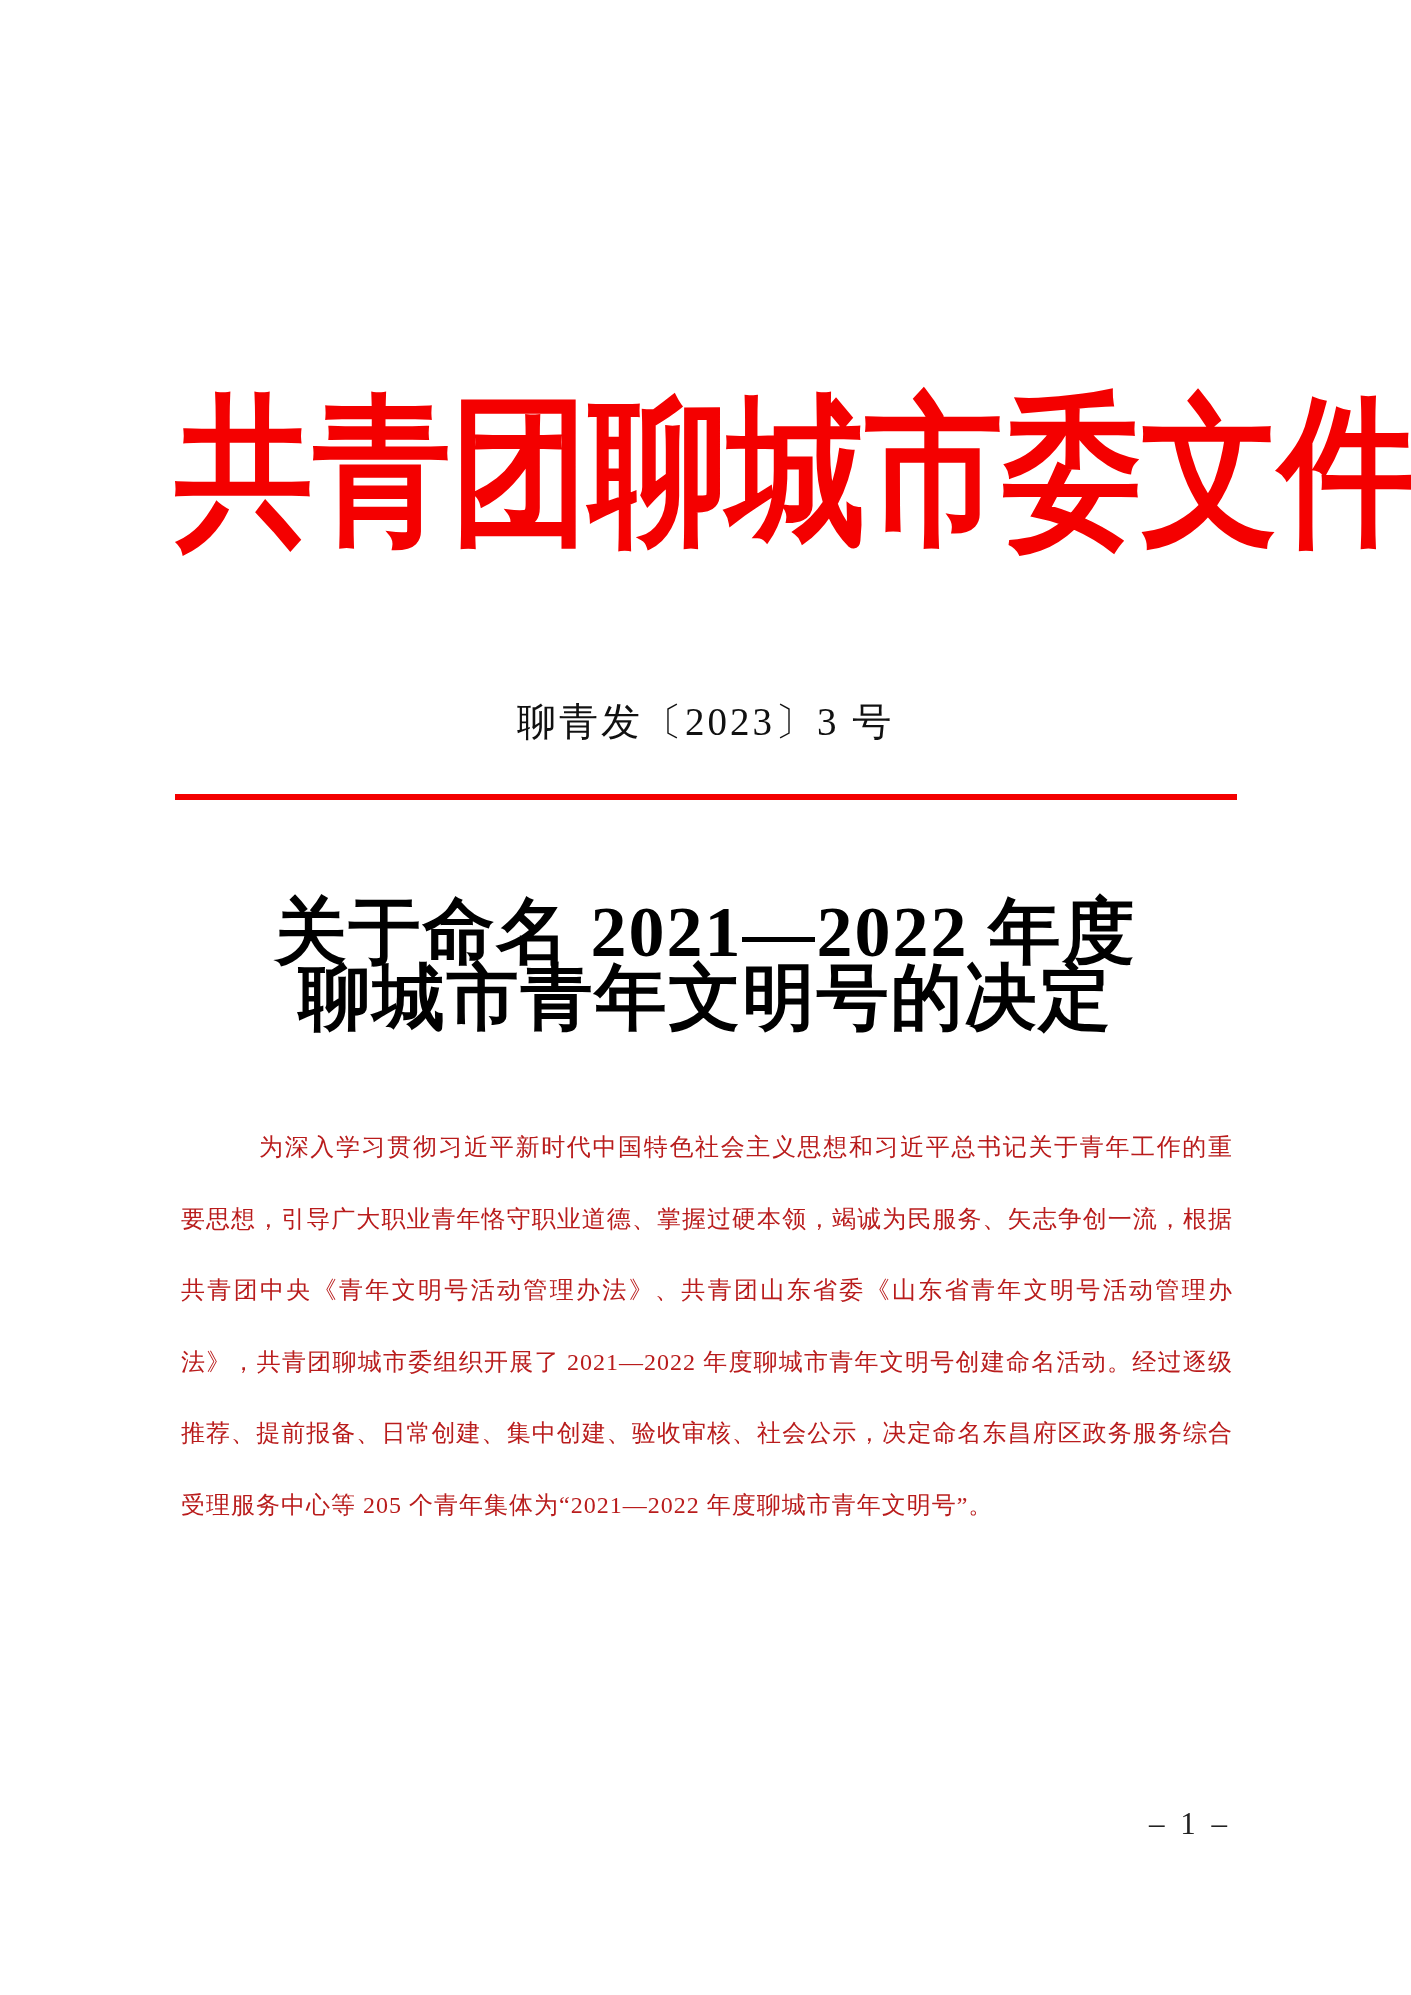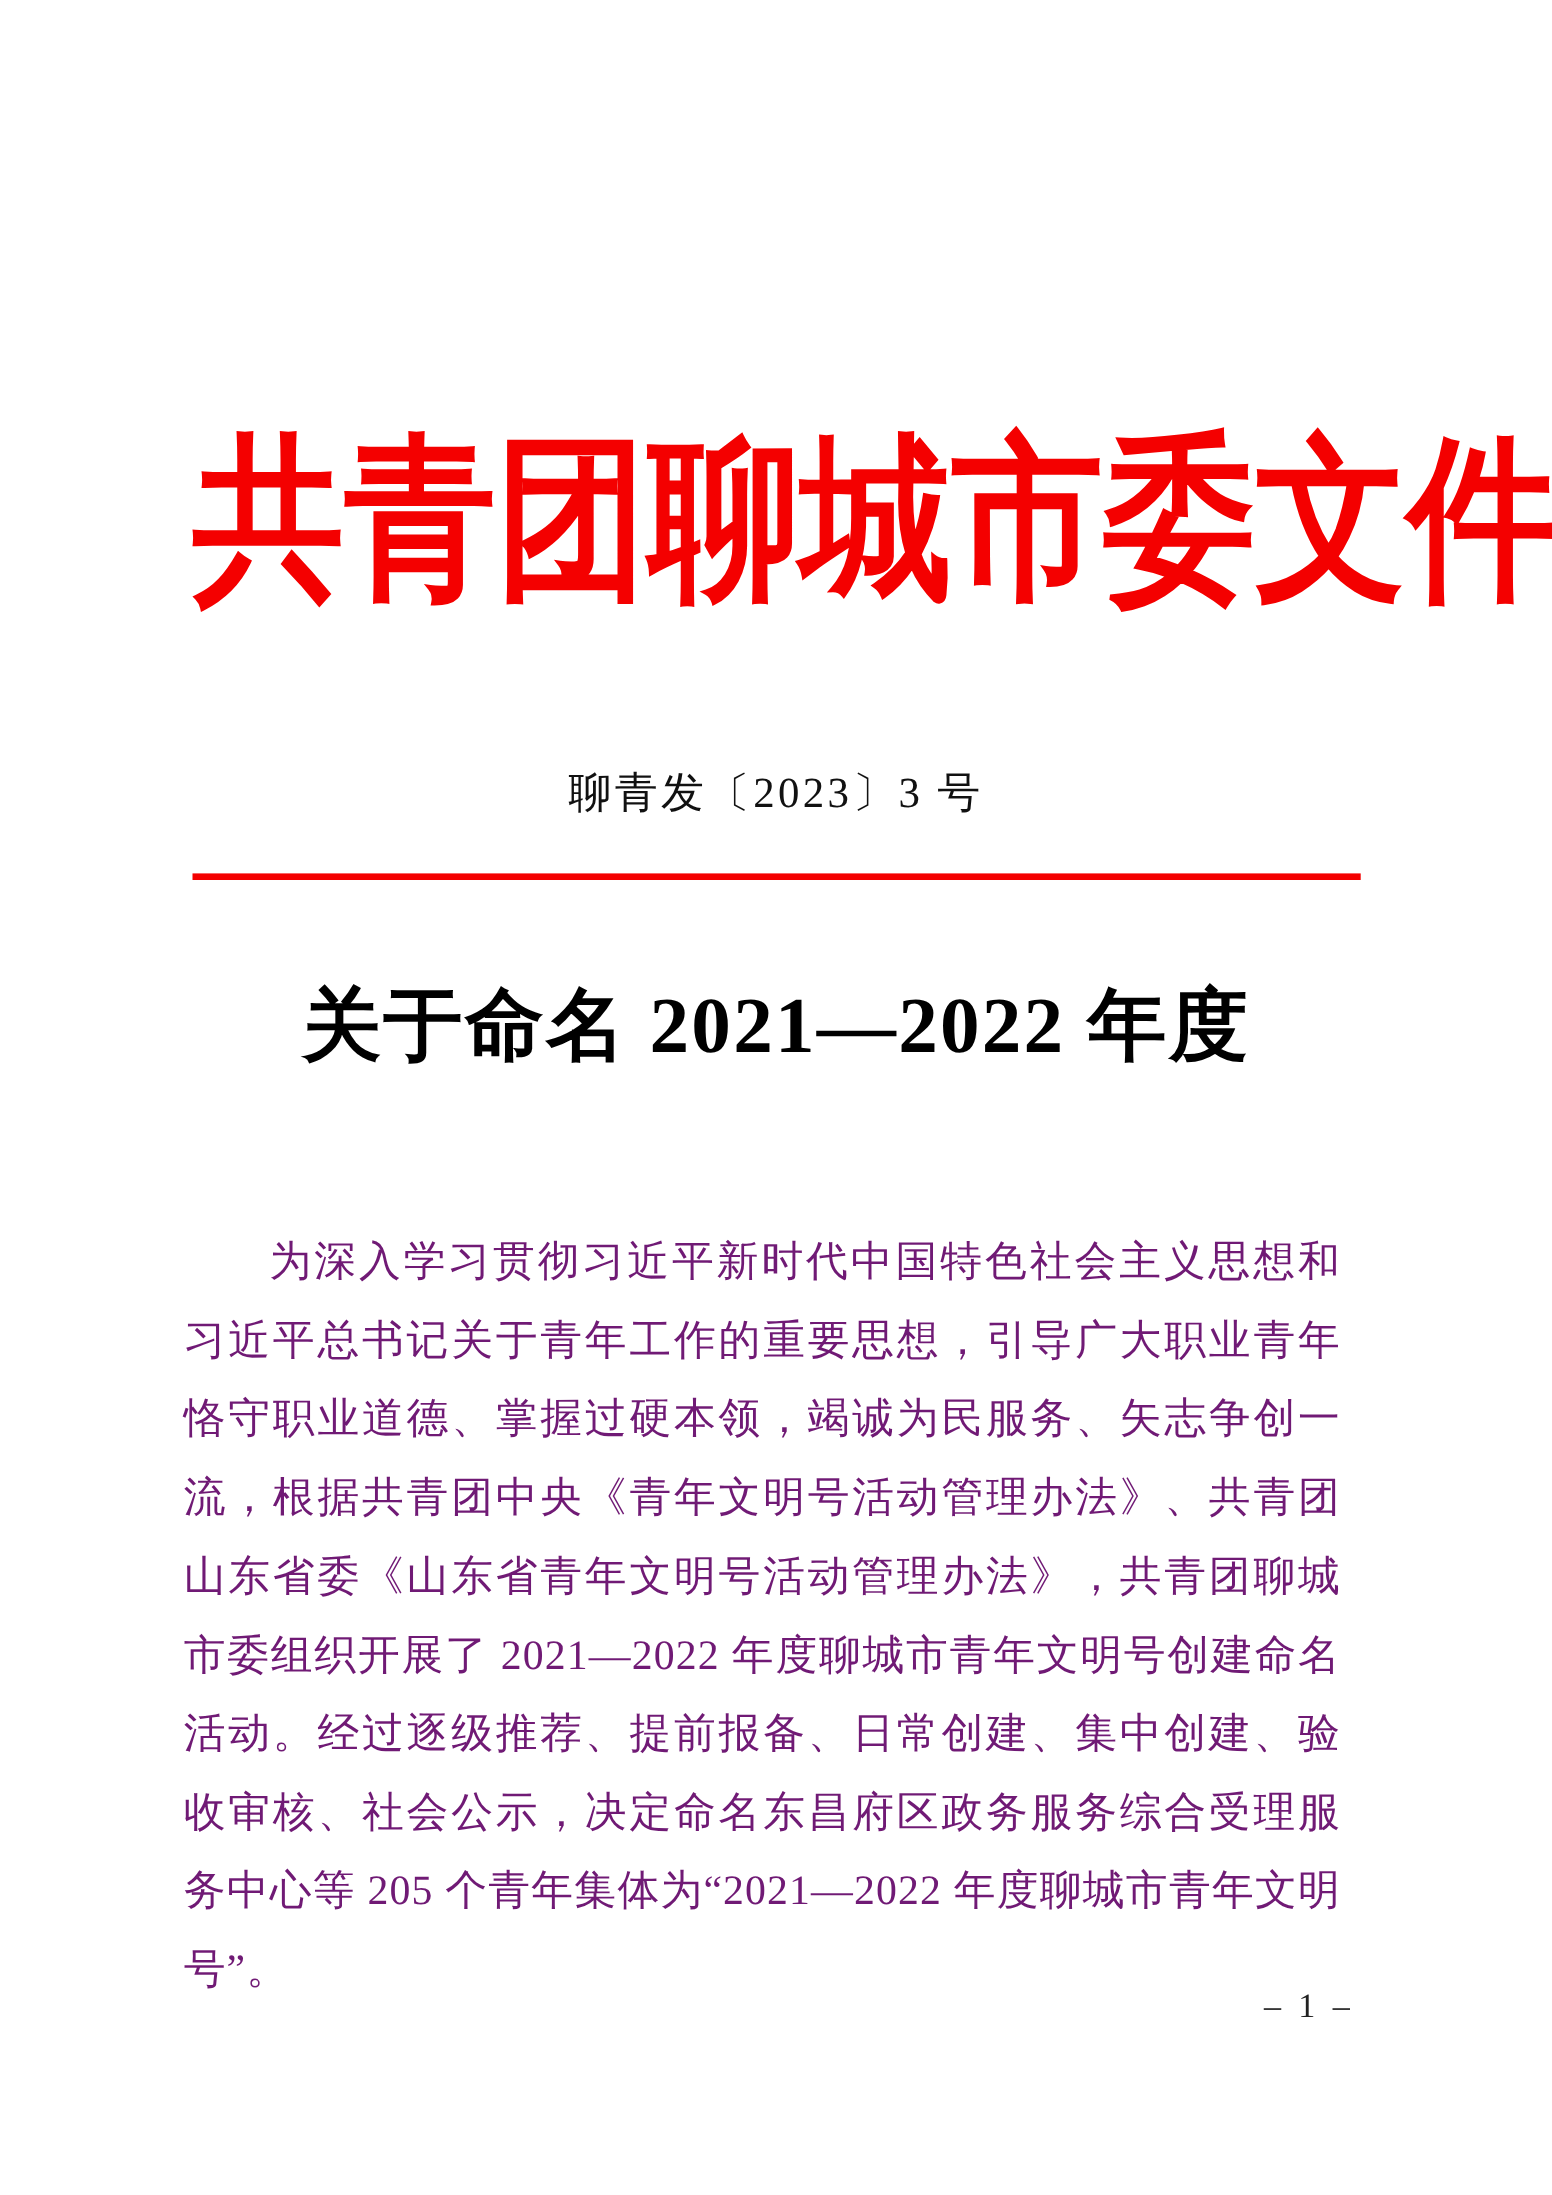--- a/index.html
+++ b/index.html
@@ -61,28 +61,28 @@
     text-align: center;
     font-weight: bold;
     font-size: 72px;
     line-height: 66px;
     letter-spacing: 2px;
     color: #000;
   }
   .body-text {
     position: absolute;
     top: 1112px;
-    left: 167px;
+    left: 181px;
     width: 1052px;
-    font-size: 38px;
+    font-size: 24px;
     line-height: 71.5px;
     letter-spacing: 1px;
     text-align: justify;
     text-indent: 78px;
-    color: #701a75;
+    color: #b91c1c;
   }
   .page-number {
     position: absolute;
     top: 1806px;
     left: 1125px;
     width: 130px;
     text-align: center;
     font-size: 31px;
     line-height: 36px;
     color: #222;
@@ -105,19 +105,20 @@
       <span>文</span>
       <span>件</span>
     </div>
 
   <div class="doc-number">聊青发〔2023〕3 号</div>
 
   <div class="red-rule"></div>
 
   <div class="doc-title">
     <div>关于命名 2021—2022 年度</div>
+    <div>聊城市青年文明号的决定</div>
   </div>
 
   <div class="body-text">为深入学习贯彻习近平新时代中国特色社会主义思想和习近平总书记关于青年工作的重要思想，引导广大职业青年恪守职业道德、掌握过硬本领，竭诚为民服务、矢志争创一流，根据共青团中央《青年文明号活动管理办法》、共青团山东省委《山东省青年文明号活动管理办法》，共青团聊城市委组织开展了 2021—2022 年度聊城市青年文明号创建命名活动。经过逐级推荐、提前报备、日常创建、集中创建、验收审核、社会公示，决定命名东昌府区政务服务综合受理服务中心等 205 个青年集体为“2021—2022 年度聊城市青年文明号”。</div>
 
   <div class="page-number">– 1 –</div>
 
 </div>
 
 </body></html>

